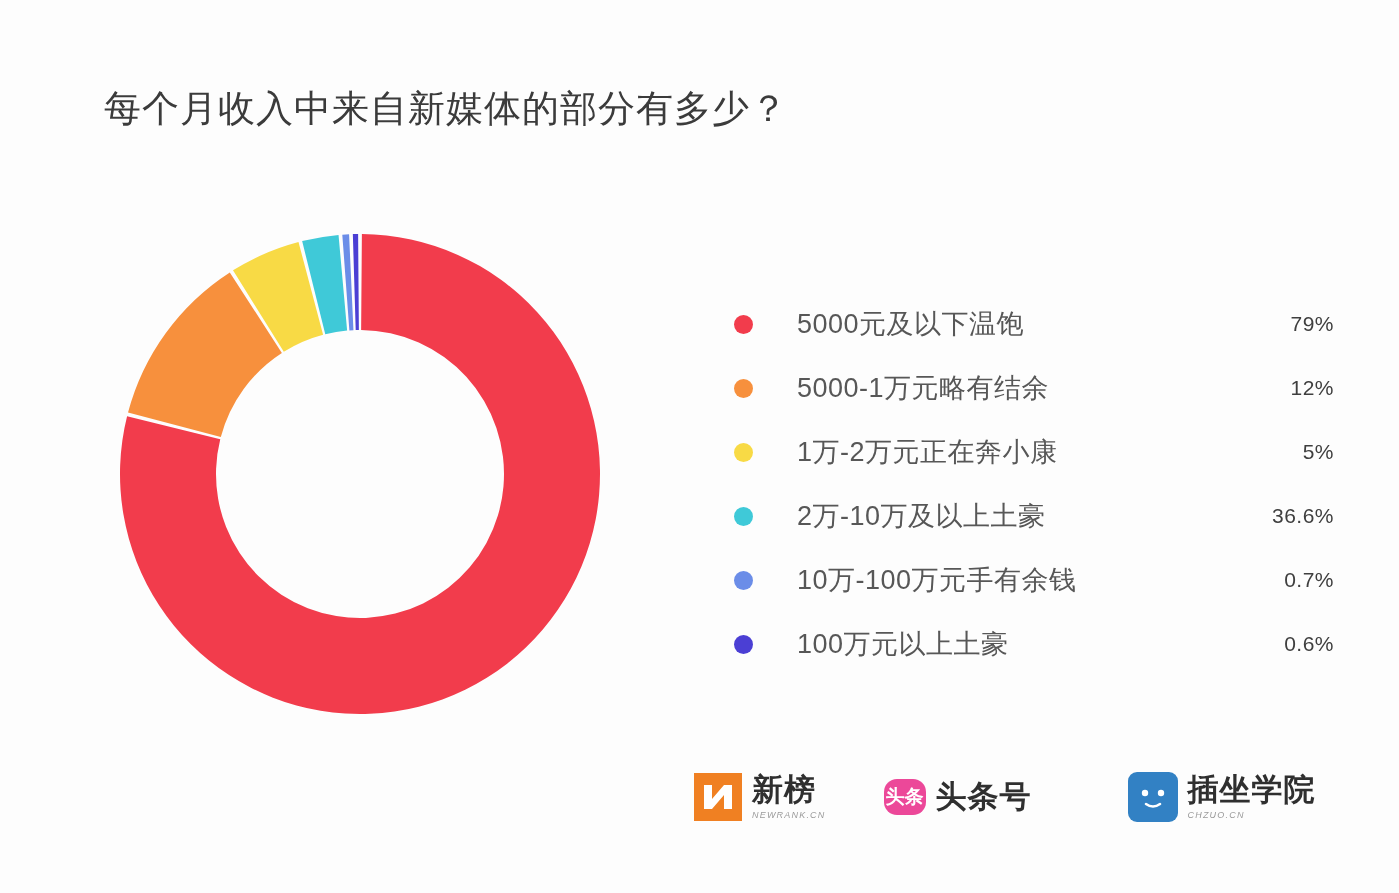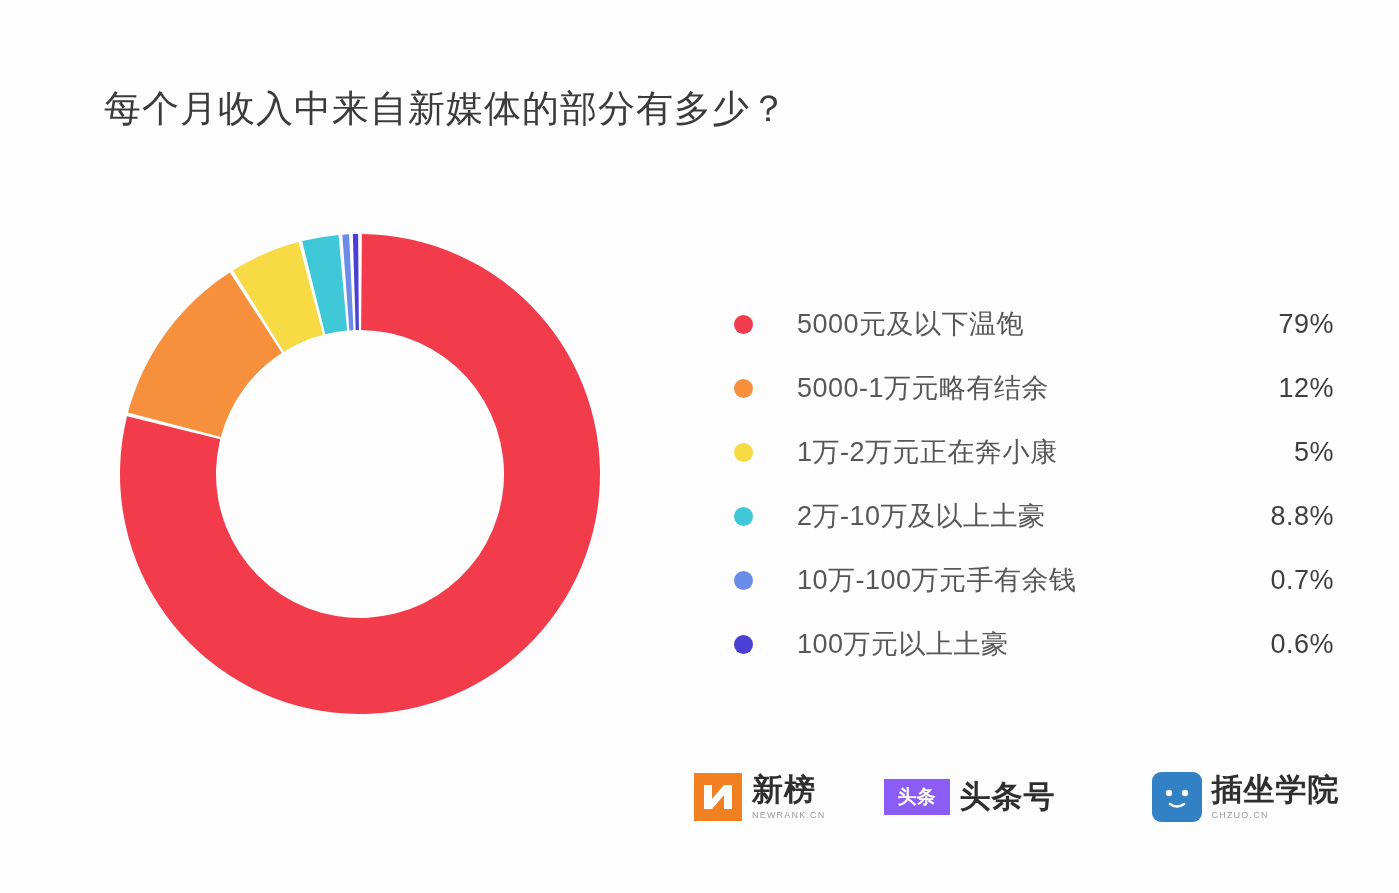--- a/index.html
+++ b/index.html
@@ -68,21 +68,21 @@
     margin-right: 44px;
   }
   .legend-label {
     font-size: 27px;
     color: #575757;
     letter-spacing: 0.5px;
     white-space: nowrap;
     flex: 1 1 auto;
   }
   .legend-value {
-    font-size: 27px;
+    font-size: 21px;
     color: #3f3f3f;
     letter-spacing: 0.5px;
     white-space: nowrap;
     text-align: right;
     width: 120px;
     flex: 0 0 auto;
   }
 
   
   #footer-logos {
@@ -114,34 +114,35 @@
     line-height: 1.05;
     letter-spacing: 1px;
     white-space: nowrap;
   }
   .logo-en {
     font-size: 9px;
     color: #9a9a9a;
     letter-spacing: 1.2px;
     margin-top: 3px;
     white-space: nowrap;
+    font-style: italic;
   }
 
   
   #logo-newrank .logo-mark {
     width: 48px;
     height: 48px;
     background: #f08022;
   }
   
   #logo-toutiaohao .logo-mark {
-    width: 66px;
+    width: 42px;
     height: 36px;
-    background: #8b5cf6;
-    border-radius: 0;
+    background: #ec4899;
+    border-radius: 13px;
     color: #ffffff;
     font-size: 19px;
     font-weight: bold;
     letter-spacing: 0px;
   }
   #logo-toutiaohao { margin-left: 58px; }
   
   #logo-chazuo .logo-mark {
     width: 50px;
     height: 50px;
@@ -187,21 +188,21 @@
 
     <div class="legend-row">
       <span class="legend-dot" style="background:#f8da45"></span>
       <span class="legend-label">1万-2万元正在奔小康</span>
       <span class="legend-value">5%</span>
     </div>
 
     <div class="legend-row">
       <span class="legend-dot" style="background:#3fc9d8"></span>
       <span class="legend-label">2万-10万及以上土豪</span>
-      <span class="legend-value">8.8%</span>
+      <span class="legend-value">36.6%</span>
     </div>
 
     <div class="legend-row">
       <span class="legend-dot" style="background:#6b8de8"></span>
       <span class="legend-label">10万-100万元手有余钱</span>
       <span class="legend-value">0.7%</span>
     </div>
 
     <div class="legend-row">
       <span class="legend-dot" style="background:#4b3fd4"></span>

